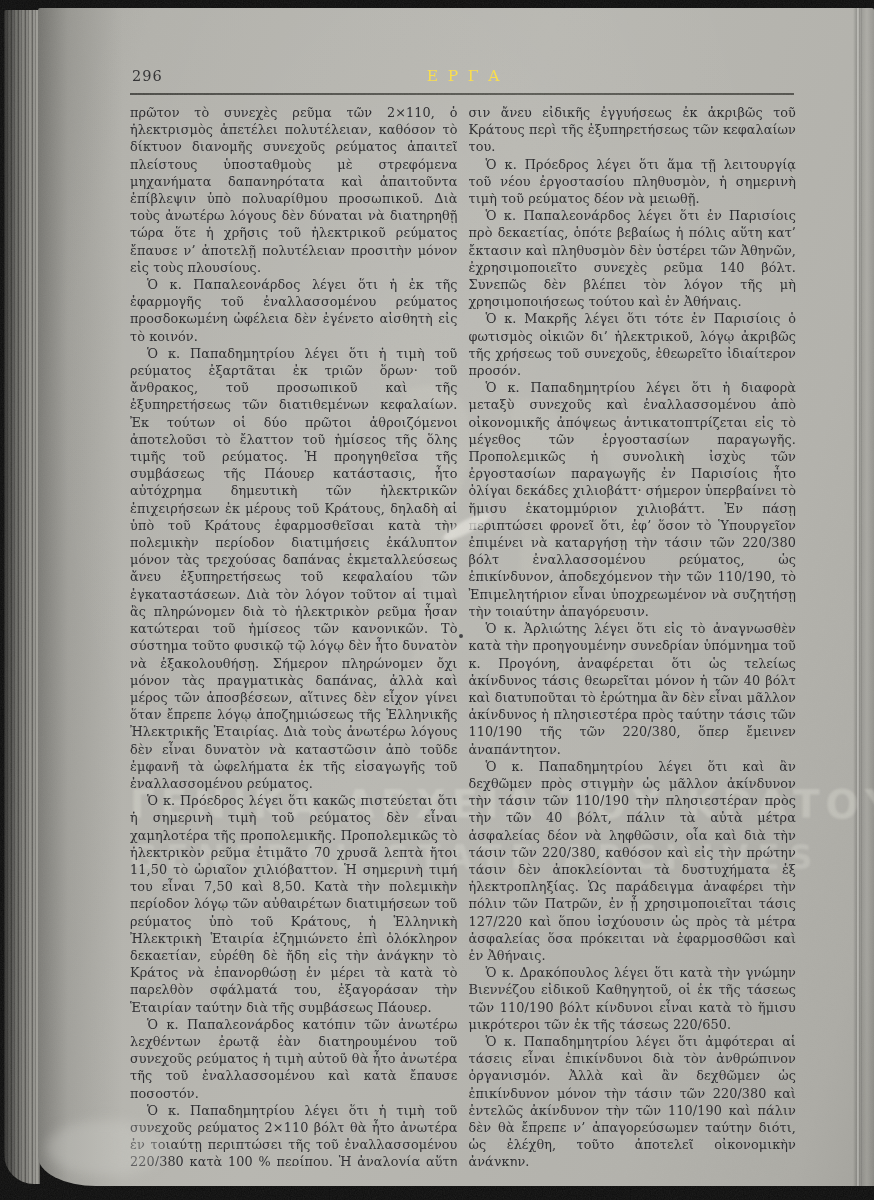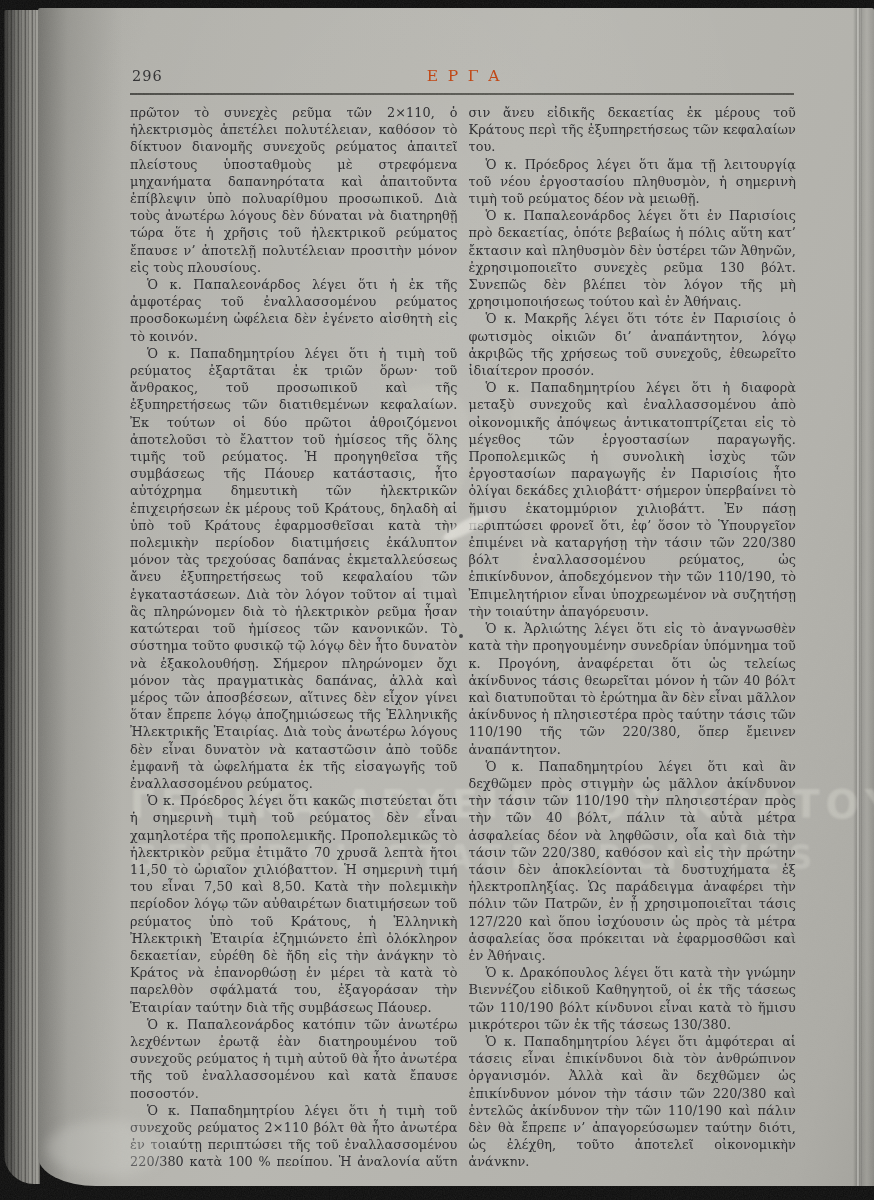--- a/index.html
+++ b/index.html
@@ -44,21 +44,21 @@
   .outer-margin{
     position:absolute; left:823px; top:0; right:0; height:100%; pointer-events:none;
     background:linear-gradient(90deg, rgba(0,0,0,.14), rgba(0,0,0,.04) 45%, rgba(0,0,0,.16));
   }
   
   .text-area{position:absolute; left:130px; top:62px; width:666px;}
   .header{position:relative; height:34px;}
   .page-num{position:absolute; left:2px; top:6px; font-size:14.5px; letter-spacing:1px; color:#2c2c2e;}
   .journal-title{
     position:absolute; left:50%; transform:translateX(-44%); top:5px;
-    font-size:15.5px; letter-spacing:.62em; color:#c2410c;
+    font-size:15.5px; letter-spacing:.62em; color:#fde047;
   }
   .header-rule{position:absolute; left:0; right:2px; top:31px; height:2px;
     background:linear-gradient(90deg, #383834, #4b4b45 60%, #41413c); opacity:.85;}
   
   .columns{
     position:absolute; left:130px; top:104px; width:666px; height:1062px;
     display:flex; gap:11px; overflow:hidden;
   }
   .col{width:328px; text-align:justify; font-size:12.8px; line-height:17.2px;
        color:var(--ink); letter-spacing:.1px;}
@@ -108,35 +108,35 @@
     <div class="header">
       <span class="page-num">296</span>
       <span class="journal-title">ΕΡΓΑ</span>
       <div class="header-rule"></div>
     </div>
   </div>
 
   <div class="columns">
     <div class="col">
         <p class="para noindent">πρῶτον τὸ συνεχὲς ρεῦμα τῶν 2×110, ὁ ἠλεκτρισμὸς ἀπετέλει πολυτέλειαν, καθόσον τὸ δίκτυον διανομῆς συνεχοῦς ρεύματος ἀπαιτεῖ πλείστους ὑποσταθμοὺς μὲ στρεφόμενα μηχανήματα δαπανηρότατα καὶ ἀπαιτοῦντα ἐπίβλεψιν ὑπὸ πολυαρίθμου προσωπικοῦ. Διὰ τοὺς ἀνωτέρω λόγους δὲν δύναται νὰ διατηρηθῇ τώρα ὅτε ἡ χρῆσις τοῦ ἠλεκτρικοῦ ρεύματος ἔπαυσε ν’ ἀποτελῇ πολυτέλειαν προσιτὴν μόνον εἰς τοὺς πλουσίους.</p>
-        <p class="para">Ὁ κ. Παπαλεονάρδος λέγει ὅτι ἡ ἐκ τῆς ἀμφοτέρας τοῦ ἐναλλασσομένου ρεύματος προσδοκωμένη ὠφέλεια δὲν ἐγένετο αἰσθητὴ εἰς τὸ κοινόν.</p>
+        <p class="para">Ὁ κ. Παπαλεονάρδος λέγει ὅτι ἡ ἐκ τῆς ἐφαρμογῆς τοῦ ἐναλλασσομένου ρεύματος προσδοκωμένη ὠφέλεια δὲν ἐγένετο αἰσθητὴ εἰς τὸ κοινόν.</p>
         <p class="para">Ὁ κ. Παπαδημητρίου λέγει ὅτι ἡ τιμὴ τοῦ ρεύματος ἐξαρτᾶται ἐκ τριῶν ὅρων· τοῦ ἄνθρακος, τοῦ προσωπικοῦ καὶ τῆς ἐξυπηρετήσεως τῶν διατιθεμένων κεφαλαίων. Ἐκ τούτων οἱ δύο πρῶτοι ἀθροιζόμενοι ἀποτελοῦσι τὸ ἔλαττον τοῦ ἡμίσεος τῆς ὅλης τιμῆς τοῦ ρεύματος. Ἡ προηγηθεῖσα τῆς συμβάσεως τῆς Πάουερ κατάστασις, ἦτο αὐτόχρημα δημευτικὴ τῶν ἠλεκτρικῶν ἐπιχειρήσεων ἐκ μέρους τοῦ Κράτους, δηλαδὴ αἱ ὑπὸ τοῦ Κράτους ἐφαρμοσθεῖσαι κατὰ τὴν πολεμικὴν περίοδον διατιμήσεις ἐκάλυπτον μόνον τὰς τρεχούσας δαπάνας ἐκμεταλλεύσεως ἄνευ ἐξυπηρετήσεως τοῦ κεφαλαίου τῶν ἐγκαταστάσεων. Διὰ τὸν λόγον τοῦτον αἱ τιμαὶ ἃς πληρώνομεν διὰ τὸ ἠλεκτρικὸν ρεῦμα ἦσαν κατώτεραι τοῦ ἡμίσεος τῶν κανονικῶν. Τὸ σύστημα τοῦτο φυσικῷ τῷ λόγῳ δὲν ἦτο δυνατὸν νὰ ἐξακολουθήσῃ. Σήμερον πληρώνομεν ὄχι μόνον τὰς πραγματικὰς δαπάνας, ἀλλὰ καὶ μέρος τῶν ἀποσβέσεων, αἵτινες δὲν εἶχον γίνει ὅταν ἔπρεπε λόγῳ ἀποζημιώσεως τῆς Ἑλληνικῆς Ἠλεκτρικῆς Ἑταιρίας. Διὰ τοὺς ἀνωτέρω λόγους δὲν εἶναι δυνατὸν νὰ καταστῶσιν ἀπὸ τοῦδε ἐμφανῆ τὰ ὠφελήματα ἐκ τῆς εἰσαγωγῆς τοῦ ἐναλλασσομένου ρεύματος.</p>
         <p class="para">Ὁ κ. Πρόεδρος λέγει ὅτι κακῶς πιστεύεται ὅτι ἡ σημερινὴ τιμὴ τοῦ ρεύματος δὲν εἶναι χαμηλοτέρα τῆς προπολεμικῆς. Προπολεμικῶς τὸ ἠλεκτρικὸν ρεῦμα ἐτιμᾶτο 70 χρυσᾶ λεπτὰ ἤτοι 11,50 τὸ ὡριαῖον χιλιόβαττον. Ἡ σημερινὴ τιμή του εἶναι 7,50 καὶ 8,50. Κατὰ τὴν πολεμικὴν περίοδον λόγῳ τῶν αὐθαιρέτων διατιμήσεων τοῦ ρεύματος ὑπὸ τοῦ Κράτους, ἡ Ἑλληνικὴ Ἠλεκτρικὴ Ἑταιρία ἐζημιώνετο ἐπὶ ὁλόκληρον δεκαετίαν, εὑρέθη δὲ ἤδη εἰς τὴν ἀνάγκην τὸ Κράτος νὰ ἐπανορθώσῃ ἐν μέρει τὰ κατὰ τὸ παρελθὸν σφάλματά του, ἐξαγοράσαν τὴν Ἑταιρίαν ταύτην διὰ τῆς συμβάσεως Πάουερ.</p>
         <p class="para">Ὁ κ. Παπαλεονάρδος κατόπιν τῶν ἀνωτέρω λεχθέντων ἐρωτᾷ ἐὰν διατηρουμένου τοῦ συνεχοῦς ρεύματος ἡ τιμὴ αὐτοῦ θὰ ἦτο ἀνωτέρα τῆς τοῦ ἐναλλασσομένου καὶ κατὰ ἔπαυσε ποσοστόν.</p>
         <p class="para">Ὁ κ. Παπαδημητρίου λέγει ὅτι ἡ τιμὴ τοῦ συνεχοῦς ρεύματος 2×110 βόλτ θὰ ἦτο ἀνωτέρα ἐν τοιαύτῃ περιπτώσει τῆς τοῦ ἐναλλασσομένου 220/380 κατὰ 100 % περίπου. Ἡ ἀναλογία αὕτη εἶναι θεωρητική, δηλ. ὑπὸ τὴν προϋπόθεσιν ἴσης καταναλώσεως εἰς ἀμφοτέρας τὰς περιπτώσεις, πρακτικῶς ὅμως τὸ ποσοστὸν τῆς αὐξήσεως θὰ ἦτο μεγαλύτερον λόγῳ τῆς μειώσεως τῆς καταναλώσεως. Πλὴν τούτου δὲν θὰ ὑπῆρχε κεφαλαιοῦχος προτιθέμενος ν’ ἀναλάβῃ τὴν τοιαύτην ἐπιχείρη-</p>
       </div>
     <div class="col">
-        <p class="para noindent">σιν ἄνευ εἰδικῆς δεκαετίας ἐκ μέρους τοῦ Κράτους περὶ τῆς ἐξυπηρετήσεως τῶν κεφαλαίων του.</p>
+        <p class="para noindent">σιν ἄνευ εἰδικῆς ἐγγυήσεως ἐκ ἀκριβῶς τοῦ Κράτους περὶ τῆς ἐξυπηρετήσεως τῶν κεφαλαίων του.</p>
         <p class="para">Ὁ κ. Πρόεδρος λέγει ὅτι ἅμα τῇ λειτουργίᾳ τοῦ νέου ἐργοστασίου πληθυσμὸν, ἡ σημερινὴ τιμὴ τοῦ ρεύματος δέον νὰ μειωθῇ.</p>
-        <p class="para">Ὁ κ. Παπαλεονάρδος λέγει ὅτι ἐν Παρισίοις πρὸ δεκαετίας, ὁπότε βεβαίως ἡ πόλις αὕτη κατ’ ἔκτασιν καὶ πληθυσμὸν δὲν ὑστέρει τῶν Ἀθηνῶν, ἐχρησιμοποιεῖτο συνεχὲς ρεῦμα 130 βόλτ. Συνεπῶς δὲν βλέπει τὸν λόγον τῆς μὴ χρησιμοποιήσεως τούτου καὶ ἐν Ἀθήναις.</p>
-        <p class="para">Ὁ κ. Μακρῆς λέγει ὅτι τότε ἐν Παρισίοις ὁ φωτισμὸς οἰκιῶν δι’ ἀναπάντητον, λόγῳ ἀκριβῶς τῆς χρήσεως τοῦ συνεχοῦς, ἐθεωρεῖτο ἰδιαίτερον προσόν.</p>
+        <p class="para">Ὁ κ. Παπαλεονάρδος λέγει ὅτι ἐν Παρισίοις πρὸ δεκαετίας, ὁπότε βεβαίως ἡ πόλις αὕτη κατ’ ἔκτασιν καὶ πληθυσμὸν δὲν ὑστέρει τῶν Ἀθηνῶν, ἐχρησιμοποιεῖτο συνεχὲς ρεῦμα 140 βόλτ. Συνεπῶς δὲν βλέπει τὸν λόγον τῆς μὴ χρησιμοποιήσεως τούτου καὶ ἐν Ἀθήναις.</p>
+        <p class="para">Ὁ κ. Μακρῆς λέγει ὅτι τότε ἐν Παρισίοις ὁ φωτισμὸς οἰκιῶν δι’ ἠλεκτρικοῦ, λόγῳ ἀκριβῶς τῆς χρήσεως τοῦ συνεχοῦς, ἐθεωρεῖτο ἰδιαίτερον προσόν.</p>
         <p class="para">Ὁ κ. Παπαδημητρίου λέγει ὅτι ἡ διαφορὰ μεταξὺ συνεχοῦς καὶ ἐναλλασσομένου ἀπὸ οἰκονομικῆς ἀπόψεως ἀντικατοπτρίζεται εἰς τὸ μέγεθος τῶν ἐργοστασίων παραγωγῆς. Προπολεμικῶς ἡ συνολικὴ ἰσχὺς τῶν ἐργοστασίων παραγωγῆς ἐν Παρισίοις ἦτο ὀλίγαι δεκάδες χιλιοβάττ· σήμερον ὑπερβαίνει τὸ ἥμισυ ἑκατομμύριον χιλιοβάττ. Ἐν πάσῃ περιπτώσει φρονεῖ ὅτι, ἐφ’ ὅσον τὸ Ὑπουργεῖον ἐπιμένει νὰ καταργήσῃ τὴν τάσιν τῶν 220/380 βόλτ ἐναλλασσομένου ρεύματος, ὡς ἐπικίνδυνον, ἀποδεχόμενον τὴν τῶν 110/190, τὸ Ἐπιμελητήριον εἶναι ὑποχρεωμένον νὰ συζητήσῃ τὴν τοιαύτην ἀπαγόρευσιν.</p>
         <p class="para">Ὁ κ. Ἀρλιώτης λέγει ὅτι εἰς τὸ ἀναγνωσθὲν κατὰ τὴν προηγουμένην συνεδρίαν ὑπόμνημα τοῦ κ. Προγόνη, ἀναφέρεται ὅτι ὡς τελείως ἀκίνδυνος τάσις θεωρεῖται μόνον ἡ τῶν 40 βόλτ καὶ διατυποῦται τὸ ἐρώτημα ἂν δὲν εἶναι μᾶλλον ἀκίνδυνος ἡ πλησιεστέρα πρὸς ταύτην τάσις τῶν 110/190 τῆς τῶν 220/380, ὅπερ ἔμεινεν ἀναπάντητον.</p>
         <p class="para">Ὁ κ. Παπαδημητρίου λέγει ὅτι καὶ ἂν δεχθῶμεν πρὸς στιγμὴν ὡς μᾶλλον ἀκίνδυνον τὴν τάσιν τῶν 110/190 τὴν πλησιεστέραν πρὸς τὴν τῶν 40 βόλτ, πάλιν τὰ αὐτὰ μέτρα ἀσφαλείας δέον νὰ ληφθῶσιν, οἷα καὶ διὰ τὴν τάσιν τῶν 220/380, καθόσον καὶ εἰς τὴν πρώτην τάσιν δὲν ἀποκλείονται τὰ δυστυχήματα ἐξ ἠλεκτροπληξίας. Ὡς παράδειγμα ἀναφέρει τὴν πόλιν τῶν Πατρῶν, ἐν ᾗ χρησιμοποιεῖται τάσις 127/220 καὶ ὅπου ἰσχύουσιν ὡς πρὸς τὰ μέτρα ἀσφαλείας ὅσα πρόκειται νὰ ἐφαρμοσθῶσι καὶ ἐν Ἀθήναις.</p>
-        <p class="para">Ὁ κ. Δρακόπουλος λέγει ὅτι κατὰ τὴν γνώμην Βιεννέζου εἰδικοῦ Καθηγητοῦ, οἱ ἐκ τῆς τάσεως τῶν 110/190 βόλτ κίνδυνοι εἶναι κατὰ τὸ ἥμισυ μικρότεροι τῶν ἐκ τῆς τάσεως 130/380.</p>
+        <p class="para">Ὁ κ. Δρακόπουλος λέγει ὅτι κατὰ τὴν γνώμην Βιεννέζου εἰδικοῦ Καθηγητοῦ, οἱ ἐκ τῆς τάσεως τῶν 110/190 βόλτ κίνδυνοι εἶναι κατὰ τὸ ἥμισυ μικρότεροι τῶν ἐκ τῆς τάσεως 220/650.</p>
         <p class="para">Ὁ κ. Παπαδημητρίου λέγει ὅτι ἀμφότεραι αἱ τάσεις εἶναι ἐπικίνδυνοι διὰ τὸν ἀνθρώπινον ὀργανισμόν. Ἀλλὰ καὶ ἂν δεχθῶμεν ὡς ἐπικίνδυνον μόνον τὴν τάσιν τῶν 220/380 καὶ ἐντελῶς ἀκίνδυνον τὴν τῶν 110/190 καὶ πάλιν δὲν θὰ ἔπρεπε ν’ ἀπαγορεύσωμεν ταύτην διότι, ὡς ἐλέχθη, τοῦτο ἀποτελεῖ οἰκονομικὴν ἀνάγκην.</p>
       </div>
   </div>
 
   <div class="speck"></div>
   <div class="scratch"></div>
   <div class="corner-light"></div>
 
   <svg class="noise" width="874" height="1200">
     <filter id="grain">

